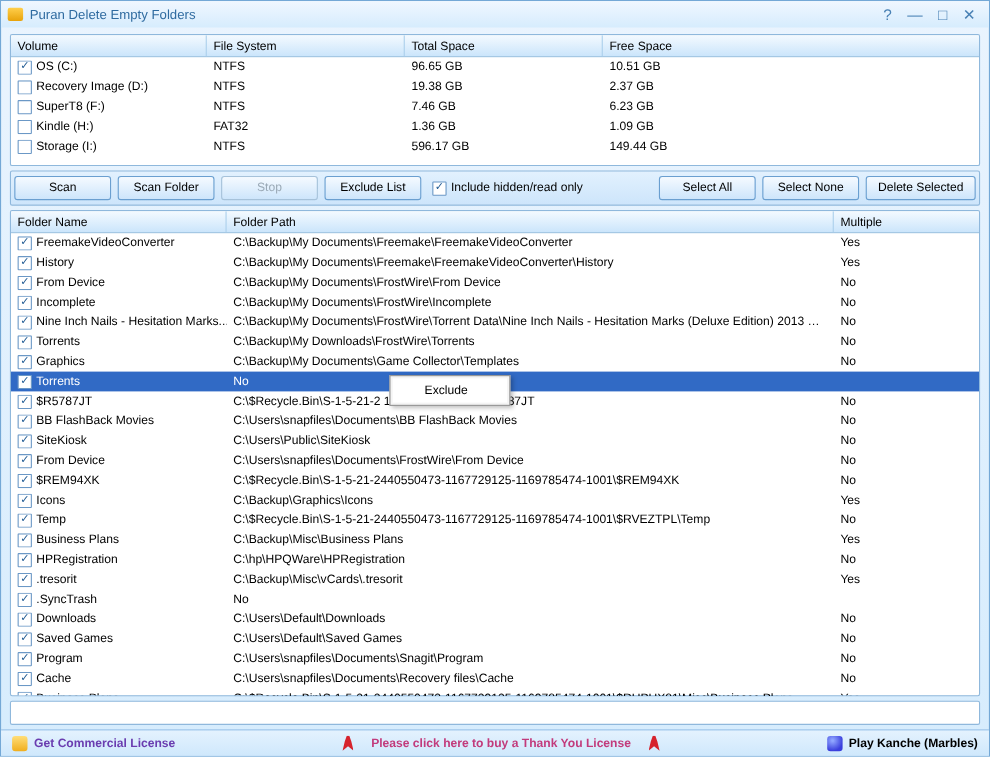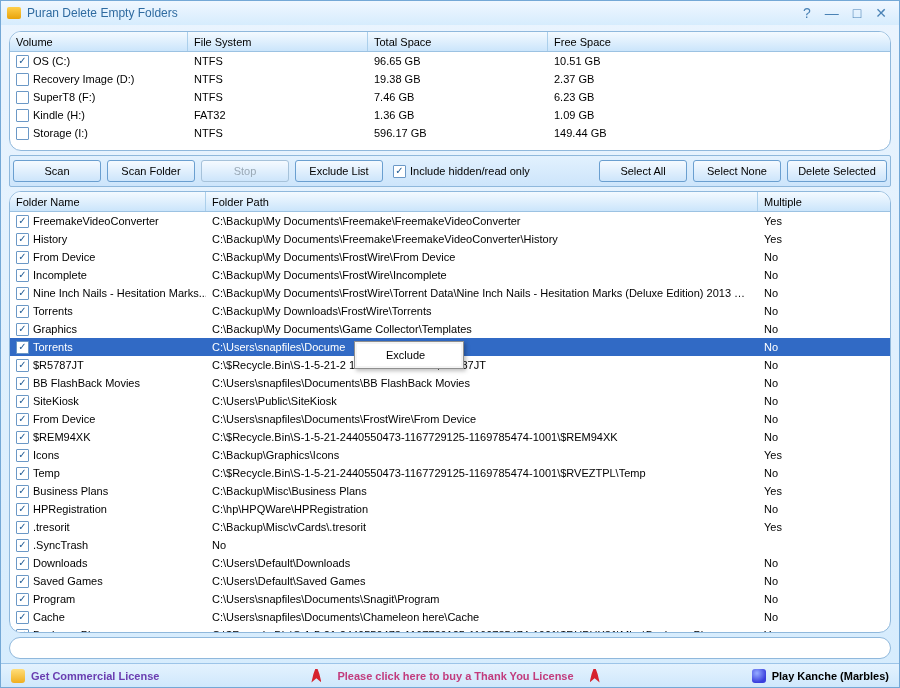--- a/index.html
+++ b/index.html
@@ -37,21 +37,21 @@
 .titlebar-buttons span { cursor: pointer; }
 .content {
   flex: 1; display: flex; flex-direction: column;
   padding: 6px 8px 4px 8px;
   gap: 4px;
   min-height: 0;
 }
 .pane {
   border: 1px solid #8fb8dc;
   background: #fff;
-  border-radius: 12px;
+  border-radius: 2px;
   overflow: hidden;
 }
 .vol-pane { height: 120px; display:flex; flex-direction:column; }
 .folder-pane { flex: 1; display:flex; flex-direction:column; min-height:0; position:relative;}
 .status-pane { height: 22px; background:#fff; }
 .col-header {
   display: flex;
   background: linear-gradient(#f4faff, #cbe5fb);
   border-bottom: 1px solid #9cc2e2;
   height: 20px;
@@ -299,21 +299,20 @@
               <span>Graphics</span>
             </div>
             <div style="width:552px">C:\Backup\My Documents\Game Collector\Templates</div>
             <div>No</div>
           </div>
           <div class="row selected">
             <div style="width:196px;display:flex;align-items:center">
               <span class="chk">✓</span>
               <span>Torrents</span>
             </div>
-            <div style="width:552px">C:\Users\snapfiles\Docume</div>
             <div>No</div>
           </div>
           <div class="row">
             <div style="width:196px;display:flex;align-items:center">
               <span class="chk">✓</span>
               <span>$R5787JT</span>
             </div>
             <div style="width:552px">C:\$Recycle.Bin\S-1-5-21-2                                      169785474-1001\$R5787JT</div>
             <div>No</div>
           </div>
@@ -418,21 +417,21 @@
               <span>Program</span>
             </div>
             <div style="width:552px">C:\Users\snapfiles\Documents\Snagit\Program</div>
             <div>No</div>
           </div>
           <div class="row">
             <div style="width:196px;display:flex;align-items:center">
               <span class="chk">✓</span>
               <span>Cache</span>
             </div>
-            <div style="width:552px">C:\Users\snapfiles\Documents\Chameleon here\Cache</div>
+            <div style="width:552px">C:\Users\snapfiles\Documents\Recovery files\Cache</div>
             <div>No</div>
           </div>
           <div class="row">
             <div style="width:196px;display:flex;align-items:center">
               <span class="chk">✓</span>
               <span>Business Plans</span>
             </div>
             <div style="width:552px">C:\$Recycle.Bin\S-1-5-21-2440550473-1167729125-1169785474-1001\$RUPUX81\Misc\Business Plans</div>
             <div>Yes</div>
           </div>

